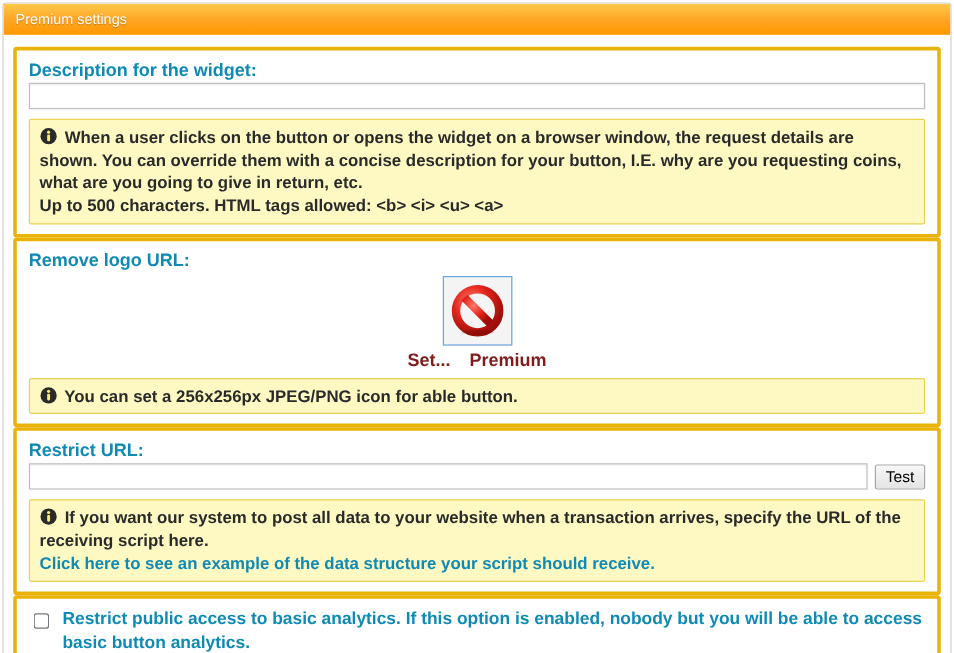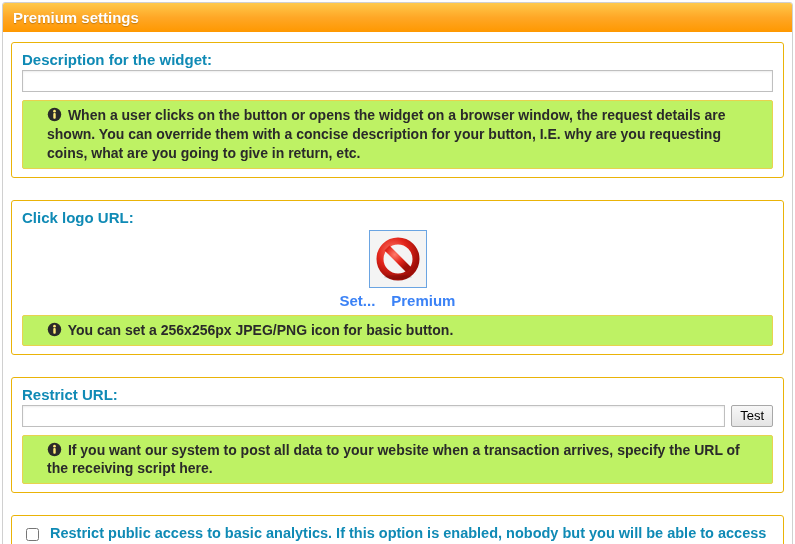--- a/index.html
+++ b/index.html
@@ -15,56 +15,56 @@
   }
   .panel {
     border: 1px solid #d0d0d0;
     border-radius: 3px;
     overflow: hidden;
     margin-bottom: 4px;
   }
   .panel-header {
     background: linear-gradient(to bottom, #ffc94a 0%, #ffa726 50%, #ff9800 100%);
     color: #fff;
-    font-weight: bold;
-    font-size: 15px;
+    font-weight: normal;
+    font-size: 12px;
     padding: 6px 10px;
     text-shadow: 0 1px 1px rgba(0,0,0,0.25);
   }
   .panel-body {
     padding: 10px 8px 6px 8px;
   }
   .section {
-    border: 1px solid #eab308;
+    border: 3px solid #eab308;
     border-radius: 3px;
     padding: 8px 10px 8px 10px;
-    margin-bottom: 22px;
+    margin-bottom: 0;
     background: #fff;
   }
   .section-label {
     color: #0f8ab5;
     font-weight: bold;
     font-size: 15px;
     margin-bottom: 2px;
   }
   .text-input {
     width: 100%;
     height: 22px;
     border: 1px solid #bfbfbf;
     background: #fff;
     margin-bottom: 8px;
     font-size: 13px;
     padding: 1px 4px;
     box-shadow: inset 0 1px 2px rgba(0,0,0,0.08);
   }
   .info-box {
-    background: #bef264;
+    background: #fef9c3;
     border: 1px solid #e8d24f;
     border-radius: 2px;
-    padding: 5px 24px;
+    padding: 5px 8px;
     color: #2a2a2a;
     font-weight: bold;
     font-size: 14px;
     line-height: 1.35;
   }
   .info-box .info-icon {
     display: inline-block;
     vertical-align: -2px;
     margin-right: 2px;
   }
@@ -84,29 +84,30 @@
     background: #f4f4f4;
     display: inline-flex;
     align-items: center;
     justify-content: center;
     margin-bottom: 4px;
   }
   .logo-actions {
     text-align: center;
   }
   .logo-actions a {
-    color: #3b82f6;
+    color: #7f1d1d;
     font-weight: bold;
     font-size: 15px;
     text-decoration: none;
     margin: 0 6px;
     cursor: pointer;
   }
   .callback-row {
     display: flex;
+    align-items: center;
     gap: 6px;
     margin-bottom: 8px;
   }
   .callback-row .text-input {
     margin-bottom: 0;
     flex: 1;
   }
   .btn {
     background: linear-gradient(to bottom, #f7f7f7, #e4e4e4);
     border: 1px solid #a8a8a8;
@@ -144,25 +145,26 @@
       <input type="text" class="text-input" value="" style="">
       <div class="info-box">
         <span class="info-icon">
           <svg width="15" height="15" viewBox="0 0 16 16">
               <circle cx="8" cy="8" r="7.2" fill="#2a2a2a"></circle>
               <circle cx="8" cy="4.4" r="1.4" fill="#ffe97a"></circle>
               <rect x="6.7" y="6.5" width="2.6" height="6" rx="1" fill="#ffe97a"></rect>
             </svg>
         </span>
         <span>When a user clicks on the button or opens the widget on a browser window, the request details are shown. You can override them with a concise description for your button, I.E. why are you requesting coins, what are you going to give in return, etc.</span><br>
-      </div>
-    </div>
-
-    <div class="section">
-      <div class="section-label">Click logo URL:</div>
+        <span>Up to 500 characters. HTML tags allowed: &lt;b&gt; &lt;i&gt; &lt;u&gt; &lt;a&gt;</span>
+      </div>
+    </div>
+
+    <div class="section">
+      <div class="section-label">Remove logo URL:</div>
       <div class="logo-area">
         <div class="logo-frame">
           <span>
             <svg width="44" height="44" viewBox="0 0 44 44">
               <defs>
                 <radialGradient id="rg" cx="35%" cy="30%" r="75%">
                   <stop offset="0%" stop-color="#ff7b6b"></stop>
                   <stop offset="55%" stop-color="#e2241a"></stop>
                   <stop offset="100%" stop-color="#9e0e08"></stop>
                 </radialGradient>
@@ -179,39 +181,40 @@
         </div>
       </div>
       <div class="info-box">
         <span class="info-icon">
           <svg width="15" height="15" viewBox="0 0 16 16">
               <circle cx="8" cy="8" r="7.2" fill="#2a2a2a"></circle>
               <circle cx="8" cy="4.4" r="1.4" fill="#ffe97a"></circle>
               <rect x="6.7" y="6.5" width="2.6" height="6" rx="1" fill="#ffe97a"></rect>
             </svg>
         </span>
-        <span>You can set a 256x256px JPEG/PNG icon for basic button.</span>
+        <span>You can set a 256x256px JPEG/PNG icon for able button.</span>
       </div>
     </div>
 
     <div class="section">
       <div class="section-label">Restrict URL:</div>
       <div class="callback-row">
         <input type="text" class="text-input" value="" style="">
         <button class="btn">Test</button>
       </div>
       <div class="info-box">
         <span class="info-icon">
           <svg width="15" height="15" viewBox="0 0 16 16">
               <circle cx="8" cy="8" r="7.2" fill="#2a2a2a"></circle>
               <circle cx="8" cy="4.4" r="1.4" fill="#ffe97a"></circle>
               <rect x="6.7" y="6.5" width="2.6" height="6" rx="1" fill="#ffe97a"></rect>
             </svg>
         </span>
         <span>If you want our system to post all data to your website when a transaction arrives, specify the URL of the receiving script here.</span><br>
+        <a class="info-link">Click here to see an example of the data structure your script should receive.</a>
       </div>
     </div>
 
     <div class="section">
       <div class="check-row">
         <input type="checkbox" style="">
         <span class="check-label">Restrict public access to basic analytics. If this option is enabled, nobody but you will be able to access basic button analytics.</span>
       </div>
     </div>
 

